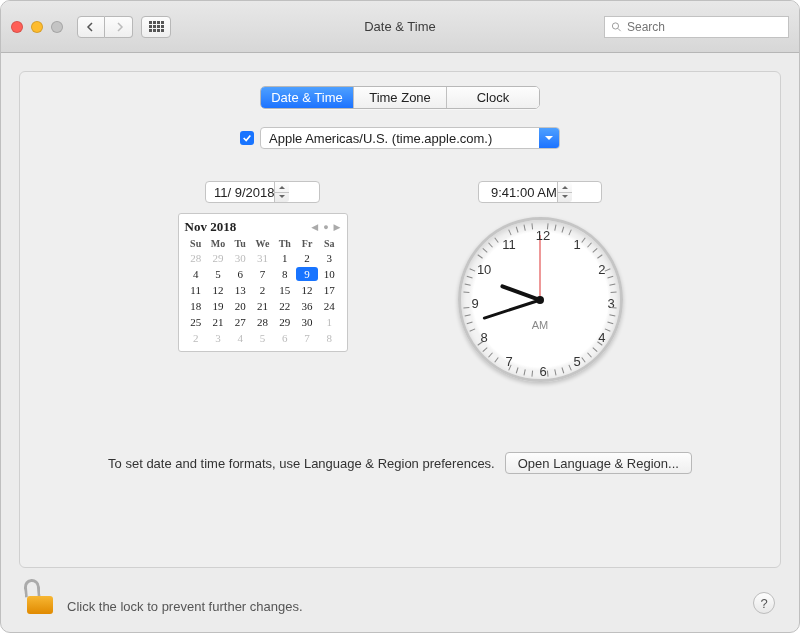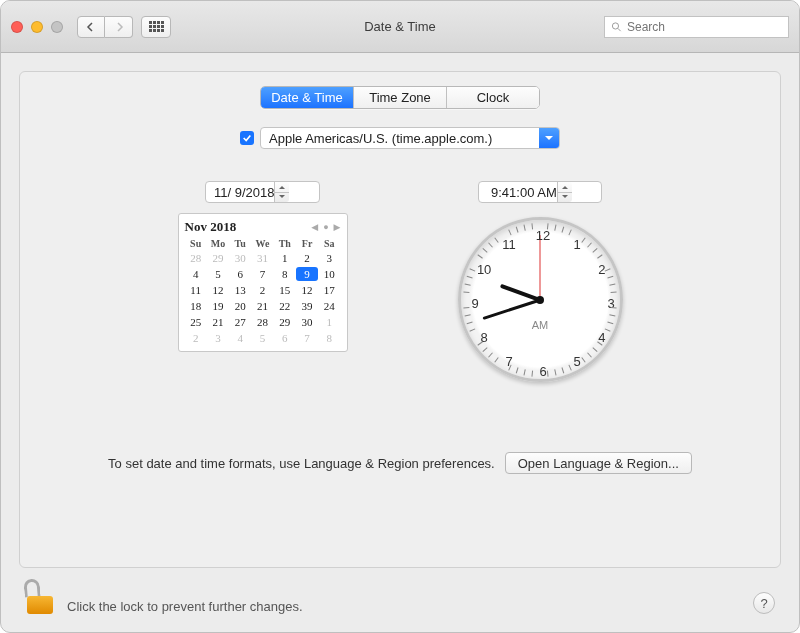--- a/index.html
+++ b/index.html
@@ -270,21 +270,21 @@
                 <div class="d">13</div>
                 <div class="d">2</div>
                 <div class="d">15</div>
                 <div class="d">12</div>
                 <div class="d">17</div>
                 <div class="d">18</div>
                 <div class="d">19</div>
                 <div class="d">20</div>
                 <div class="d">21</div>
                 <div class="d">22</div>
-                <div class="d">39</div>
+                <div class="d">36</div>
                 <div class="d">24</div>
                 <div class="d">25</div>
                 <div class="d">21</div>
                 <div class="d">27</div>
                 <div class="d">28</div>
                 <div class="d">29</div>
                 <div class="d">30</div>
                 <div class="d other">1</div>
                 <div class="d other">2</div>
                 <div class="d other">3</div>

